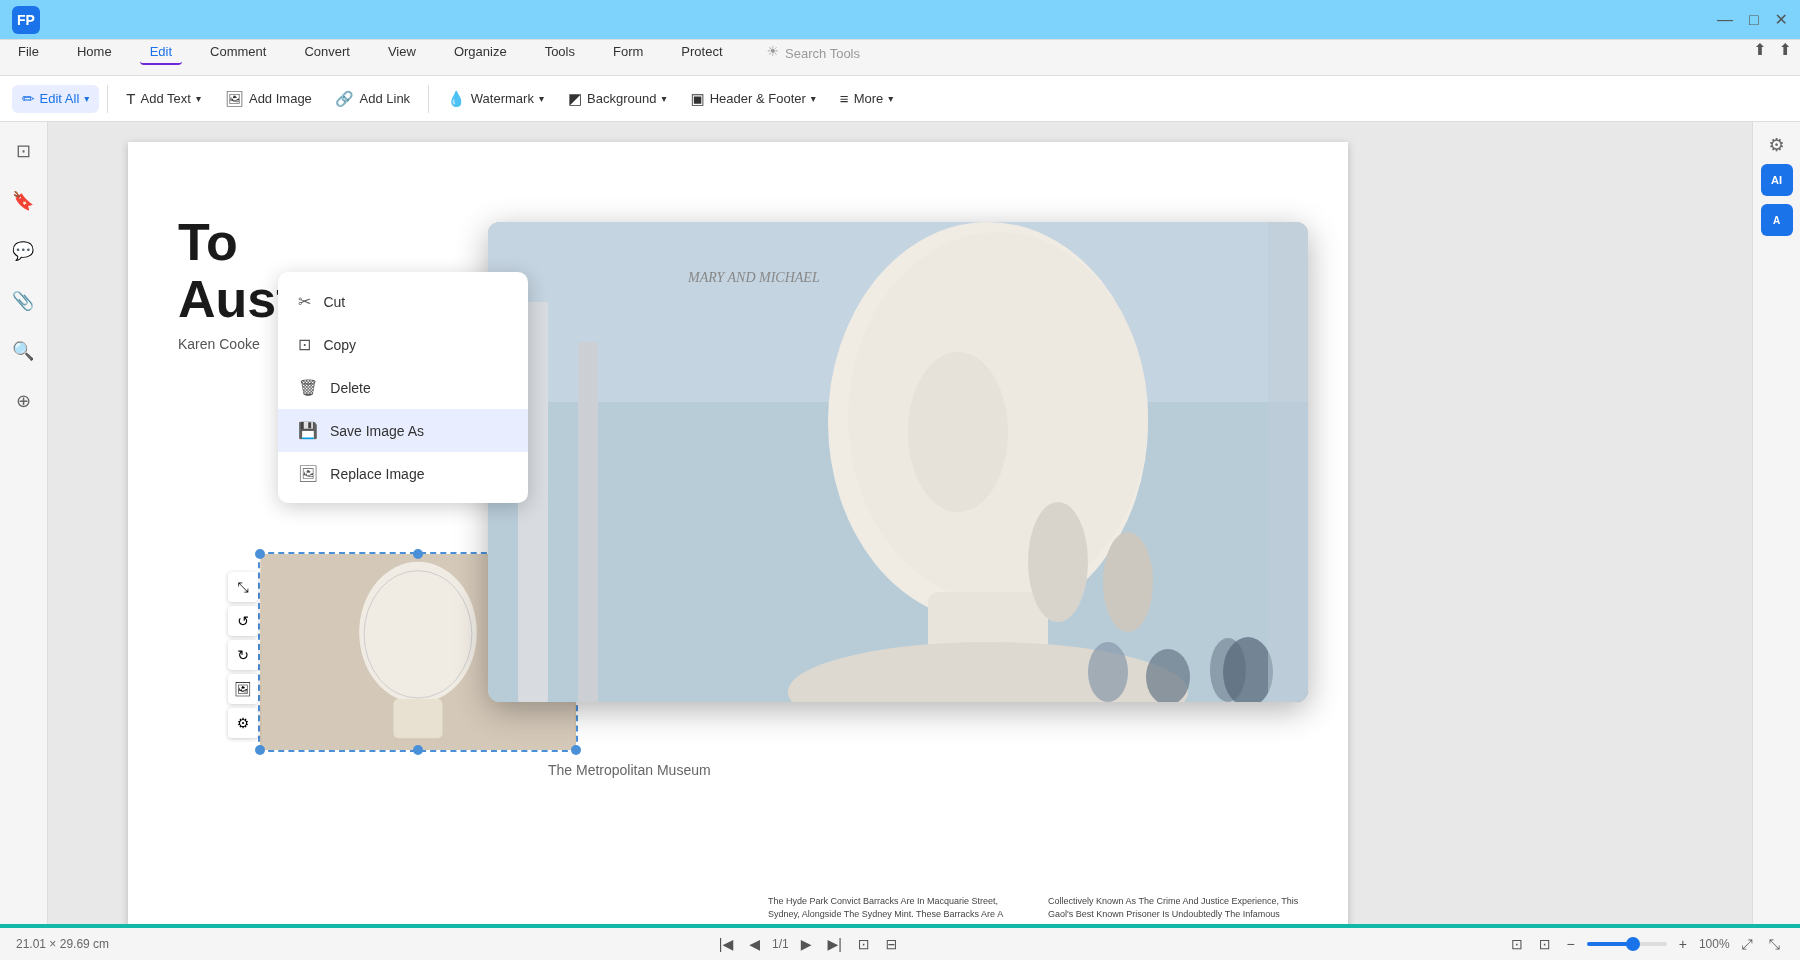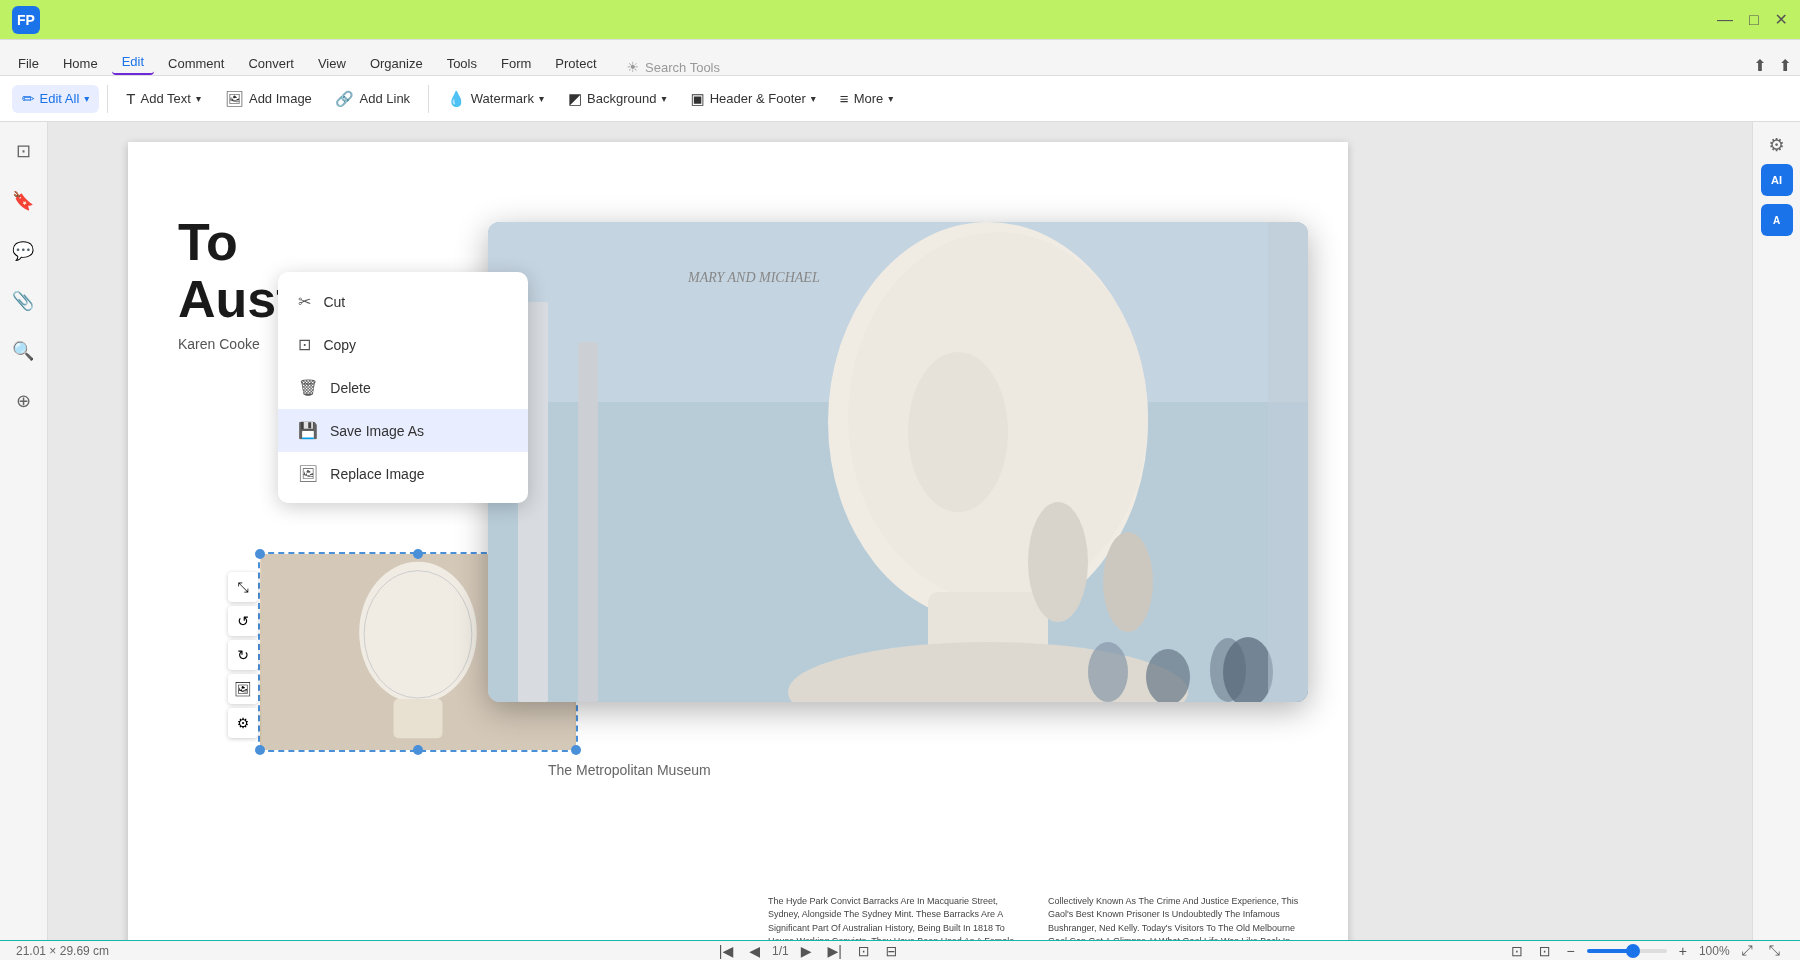--- a/index.html
+++ b/index.html
@@ -1,34 +1,34 @@
 <!DOCTYPE html>
 <html><head>
   <meta charset="utf-8">
   <style>
     * { box-sizing: border-box; margin: 0; padding: 0; }
     body { width: 1800px; height: 960px; overflow: hidden; font-family: -apple-system, BlinkMacSystemFont, 'Segoe UI', sans-serif; background: #f0f0f0; }
 
     
     .titlebar {
       display: flex; align-items: center; height: 40px;
-      background: #bef264; border-bottom: 1px solid #ddd;
+      background: #7dd3fc; border-bottom: 1px solid #ddd;
       padding: 0 12px; gap: 10px;
     }
     .titlebar-icon { width: 28px; height: 28px; background: #1a73e8; border-radius: 6px; display: flex; align-items: center; justify-content: center; }
     .titlebar-icon span { color: white; font-size: 14px; font-weight: bold; }
     .titlebar-title { font-size: 13px; color: #333; flex: 1; }
     .titlebar-controls { display: flex; gap: 16px; margin-left: auto; }
     .titlebar-btn { font-size: 16px; cursor: pointer; color: #555; background: none; border: none; }
 
     
     .menubar {
-      display: flex; align-items: flex-end; height: 36px;
+      display: flex; align-items: flex-start; height: 36px;
       background: #f5f5f5; border-bottom: 1px solid #ddd;
-      padding: 0 8px; gap: 4px;
+      padding: 0 8px; gap: 18px;
     }
     .menu-item { padding: 4px 10px; font-size: 13px; color: #333; cursor: pointer; border-radius: 4px; }
     .menu-item.active { color: #1a73e8; border-bottom: 2px solid #6d28d9; }
 
     
     .toolbar {
       display: flex; align-items: center; height: 46px;
       background: #fff; border-bottom: 1px solid #ddd;
       padding: 0 12px; gap: 4px;
     }
@@ -143,22 +143,22 @@
     }
     .ai-badge-2 {
       width: 32px; height: 32px; background: #1a73e8; border-radius: 6px;
       display: flex; align-items: center; justify-content: center;
       color: white; font-size: 10px; font-weight: bold; cursor: pointer;
     }
     .settings-icon-right { font-size: 18px; color: #666; cursor: pointer; }
 
     
     .statusbar {
-      position: fixed; bottom: 0; left: 0; right: 0; height: 20px;
-      background: #f5f5f5; border-top: 1px solid #14b8a6;
+      position: fixed; bottom: 0; left: 0; right: 0; height: 36px;
+      background: #f5f5f5; border-top: 4px solid #14b8a6;
       display: flex; align-items: center; justify-content: space-between;
       padding: 8px 16px; font-size: 12px; color: #666;
     }
     .statusbar-center { display: flex; align-items: center; gap: 8px; }
     .statusbar-right { display: flex; align-items: center; gap: 8px; }
     .page-nav-btn { font-size: 14px; cursor: pointer; color: #555; background: none; border: none; padding: 2px 4px; }
     .zoom-slider {
       -webkit-appearance: none; width: 80px; height: 4px;
       background: linear-gradient(to right, #1a73e8 60%, #ddd 60%);
       border-radius: 2px; cursor: pointer;
@@ -195,21 +195,21 @@
   <span class="menu-item active">Edit</span>
   <span class="menu-item">Comment</span>
   <span class="menu-item">Convert</span>
   <span class="menu-item">View</span>
   <span class="menu-item">Organize</span>
   <span class="menu-item">Tools</span>
   <span class="menu-item">Form</span>
   <span class="menu-item">Protect</span>
   <div class="search-tools-area">
     <span style="font-size:14px; color:#999;">☀</span>
-    <span style="color:#999;">Search Tools</span>
+    <span style="color:#999;margin-top:6px;">Search Tools</span>
   </div>
   <div style="margin-left:auto; display:flex; gap:12px; align-items:center;">
     <span style="font-size:16px; color:#555; cursor:pointer;">⬆</span>
     <span style="font-size:16px; color:#555; cursor:pointer;">⬆</span>
   </div>
 </div>
 
 <div class="toolbar">
   <button class="toolbar-btn active">
     <span class="icon">✏</span>

